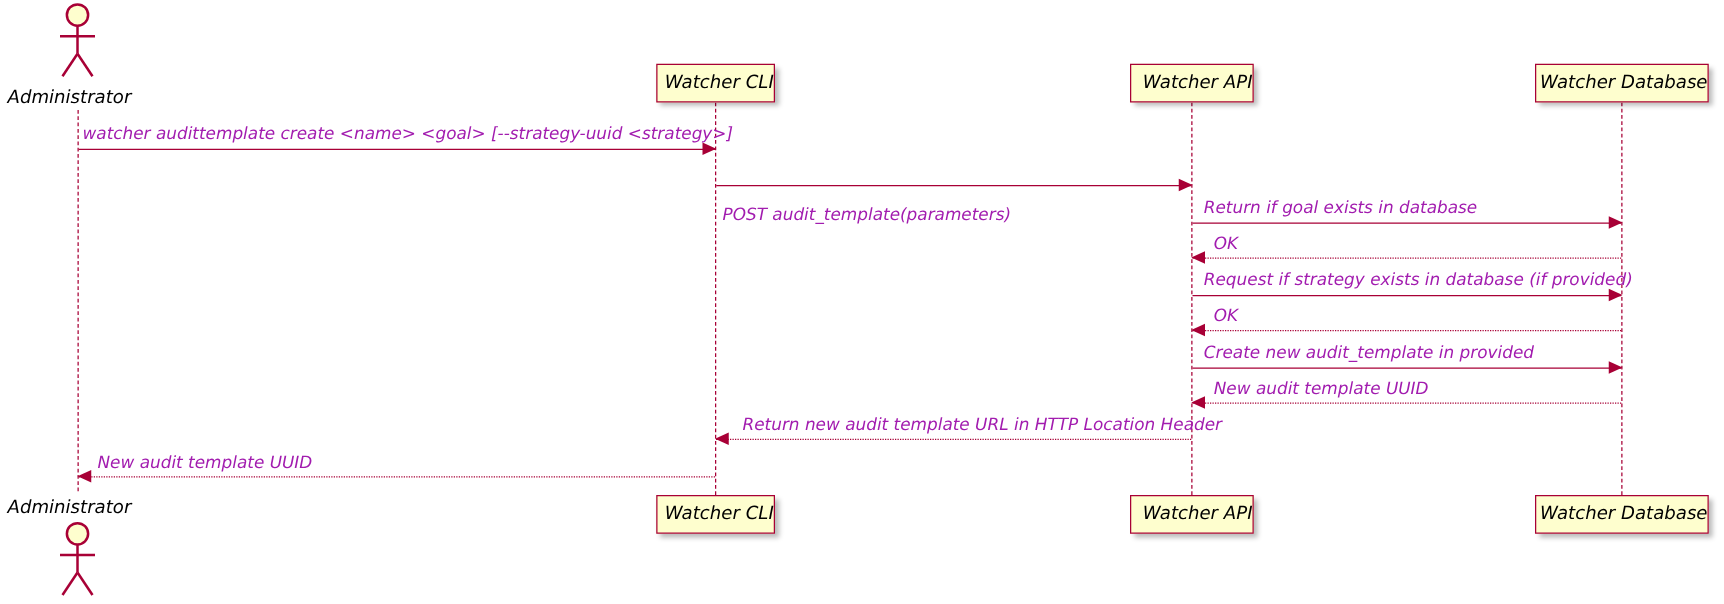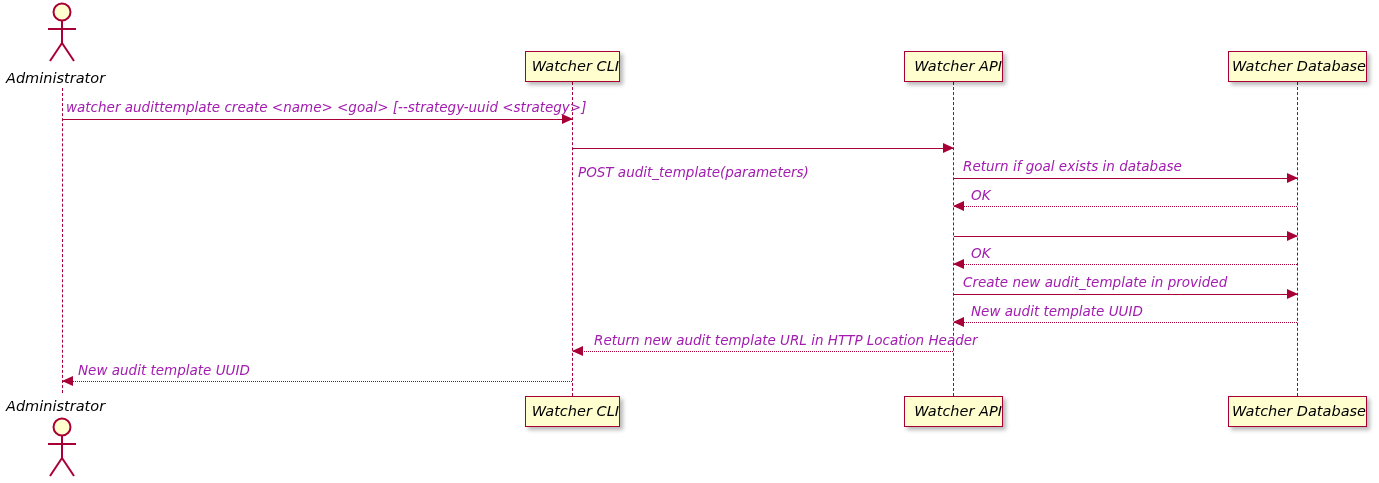--- a/index.html
+++ b/index.html
@@ -120,20 +120,21 @@
   <div class="msg dotted" style="left:954px;top:206px;width:343px;">
     <div class="line"></div>
     <div class="head left"></div>
   </div>
   <div class="mlabel" style="left:971px;top:189px;">OK</div>
 
   <div class="msg solid" style="left:954px;top:236px;width:343px;">
     <div class="line"></div>
     <div class="head right"></div>
   </div>
+  <div class="mlabel" style="left:963px;top:218px;">Request if strategy exists in database (if provided)</div>
 
   <div class="msg dotted" style="left:954px;top:264px;width:343px;">
     <div class="line"></div>
     <div class="head left"></div>
   </div>
   <div class="mlabel" style="left:971px;top:247px;">OK</div>
 
   <div class="msg solid" style="left:954px;top:294px;width:343px;">
     <div class="line"></div>
     <div class="head right"></div>

